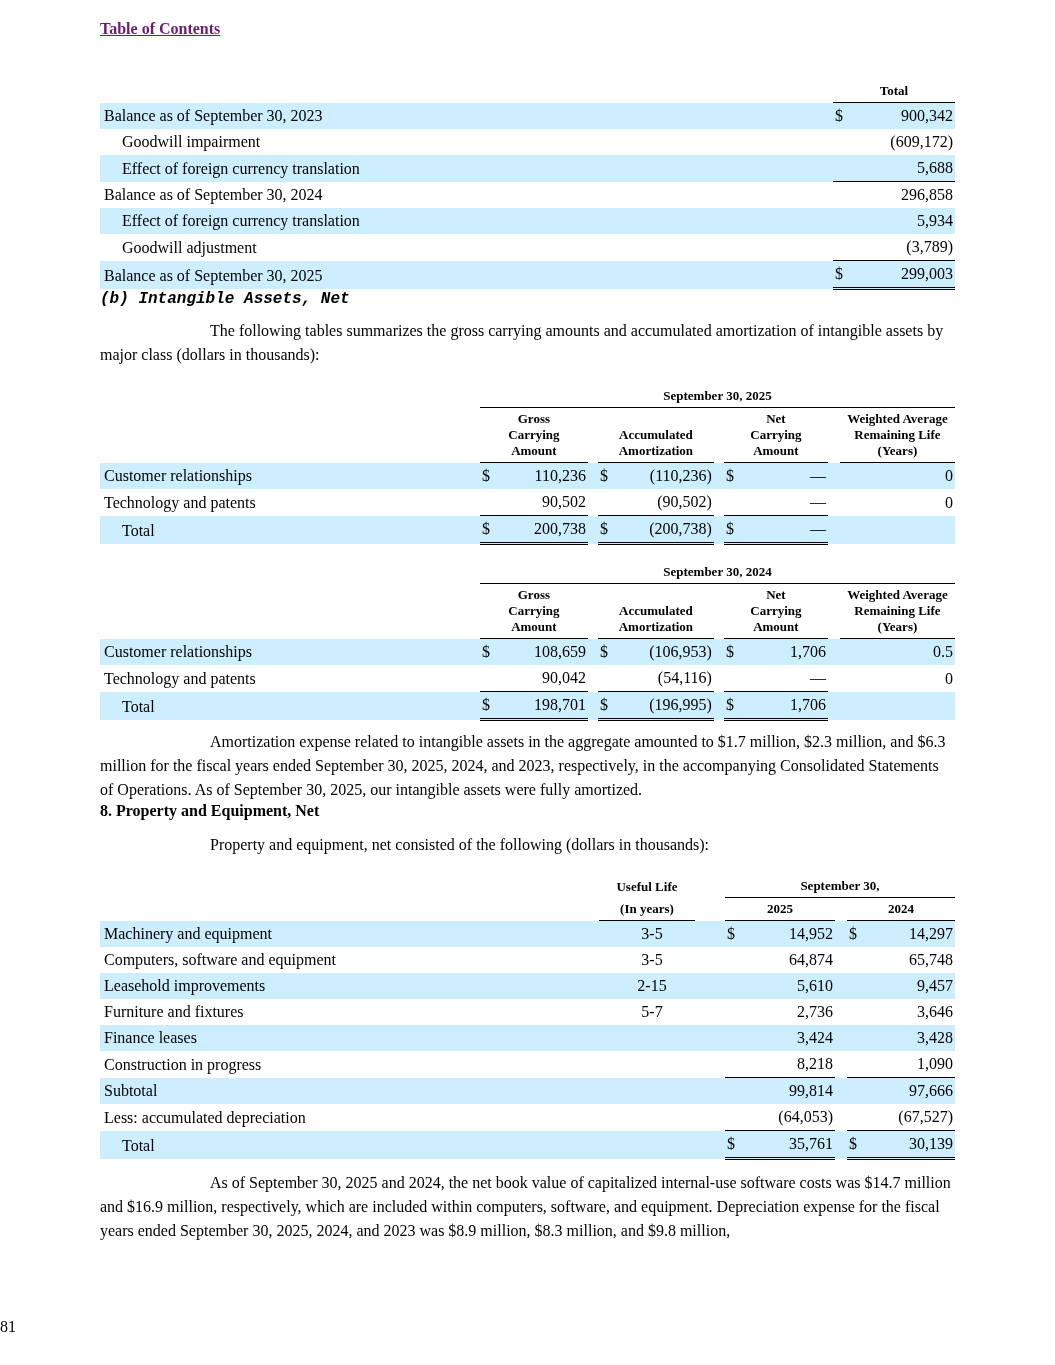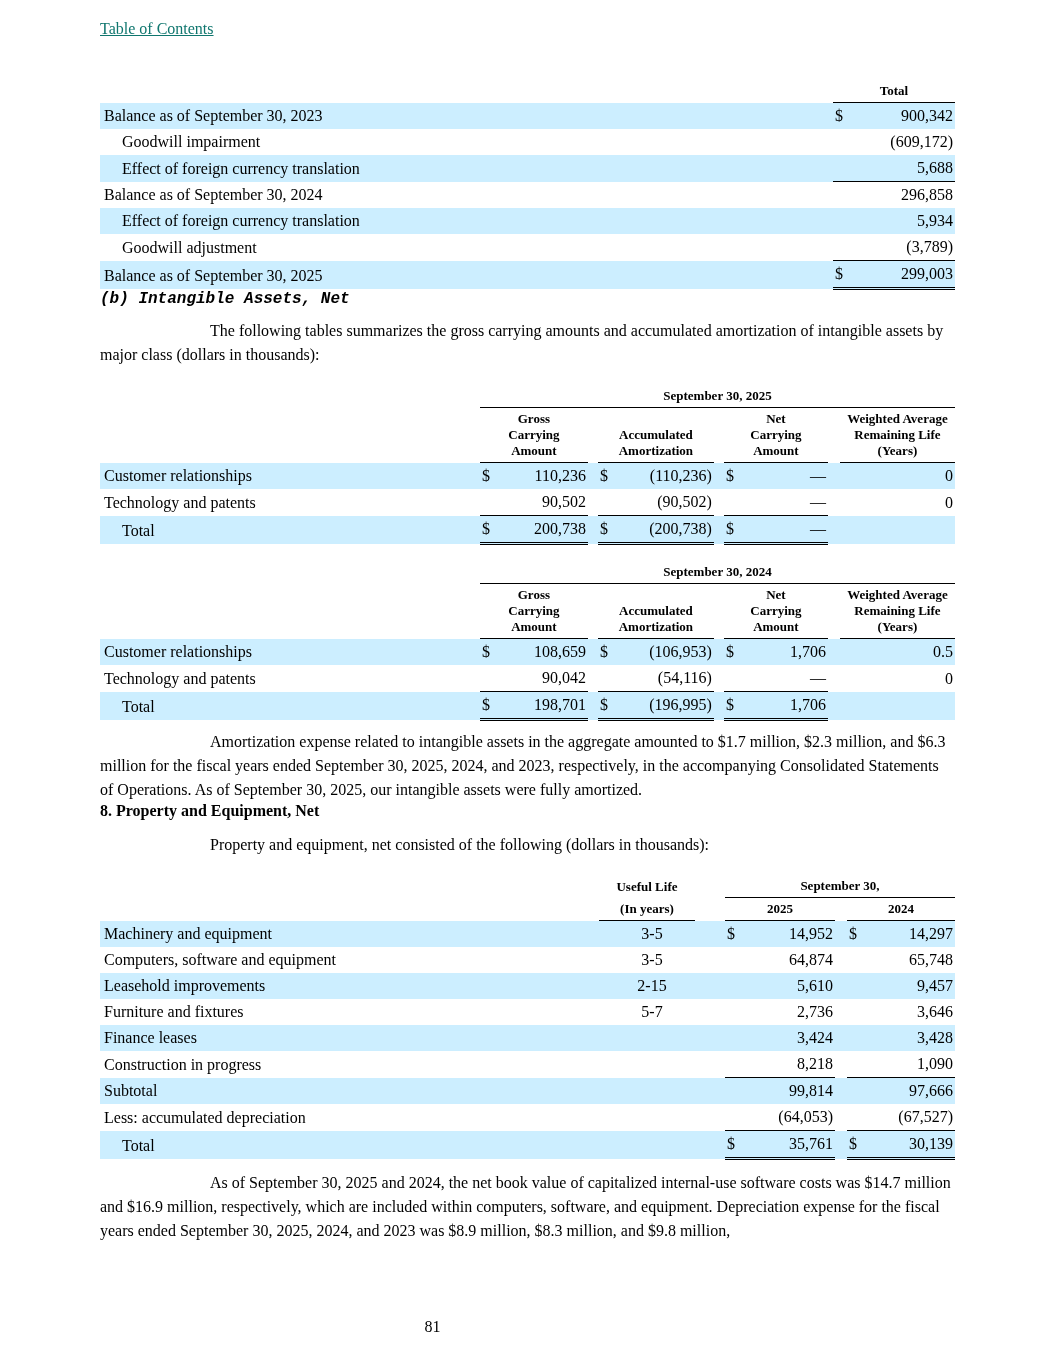--- a/index.html
+++ b/index.html
@@ -8,22 +8,22 @@
     position: relative;
     width: 1055px;
     height: 1365px;
     background: #ffffff;
     font-family: "Liberation Serif", serif;
     color: #000;
     padding: 20px 100px 0 100px;
     overflow: hidden;
   }
   a.toc {
-    color: #0f766e;
-    font-weight: normal;
+    color: #701a75;
+    font-weight: bold;
     font-size: 16px;
     text-decoration: underline;
   }
   p {
     font-size: 16px;
     line-height: 24px;
     margin: 0;
     text-indent: 110px;
     text-align: left;
   }
@@ -76,21 +76,21 @@
   .mt-amort { margin-top: 9px; }
   .mt-ppe-head { margin-top: 28px; }
   .mt-ppe-intro { margin-top: 13px; }
   .mt-ppe-table { margin-top: 18px; }
   .mt-footer { margin-top: 11px; }
   .page-num {
     position: absolute;
     top: 1318px;
     left: 0;
     width: 865px;
-    text-align: center;
+    text-align: left;
     font-size: 16px;
   }
 </style>
 </head>
 <body>
 
 <div class="page">
 
   <a href="#" class="toc">Table of Contents</a>
 

